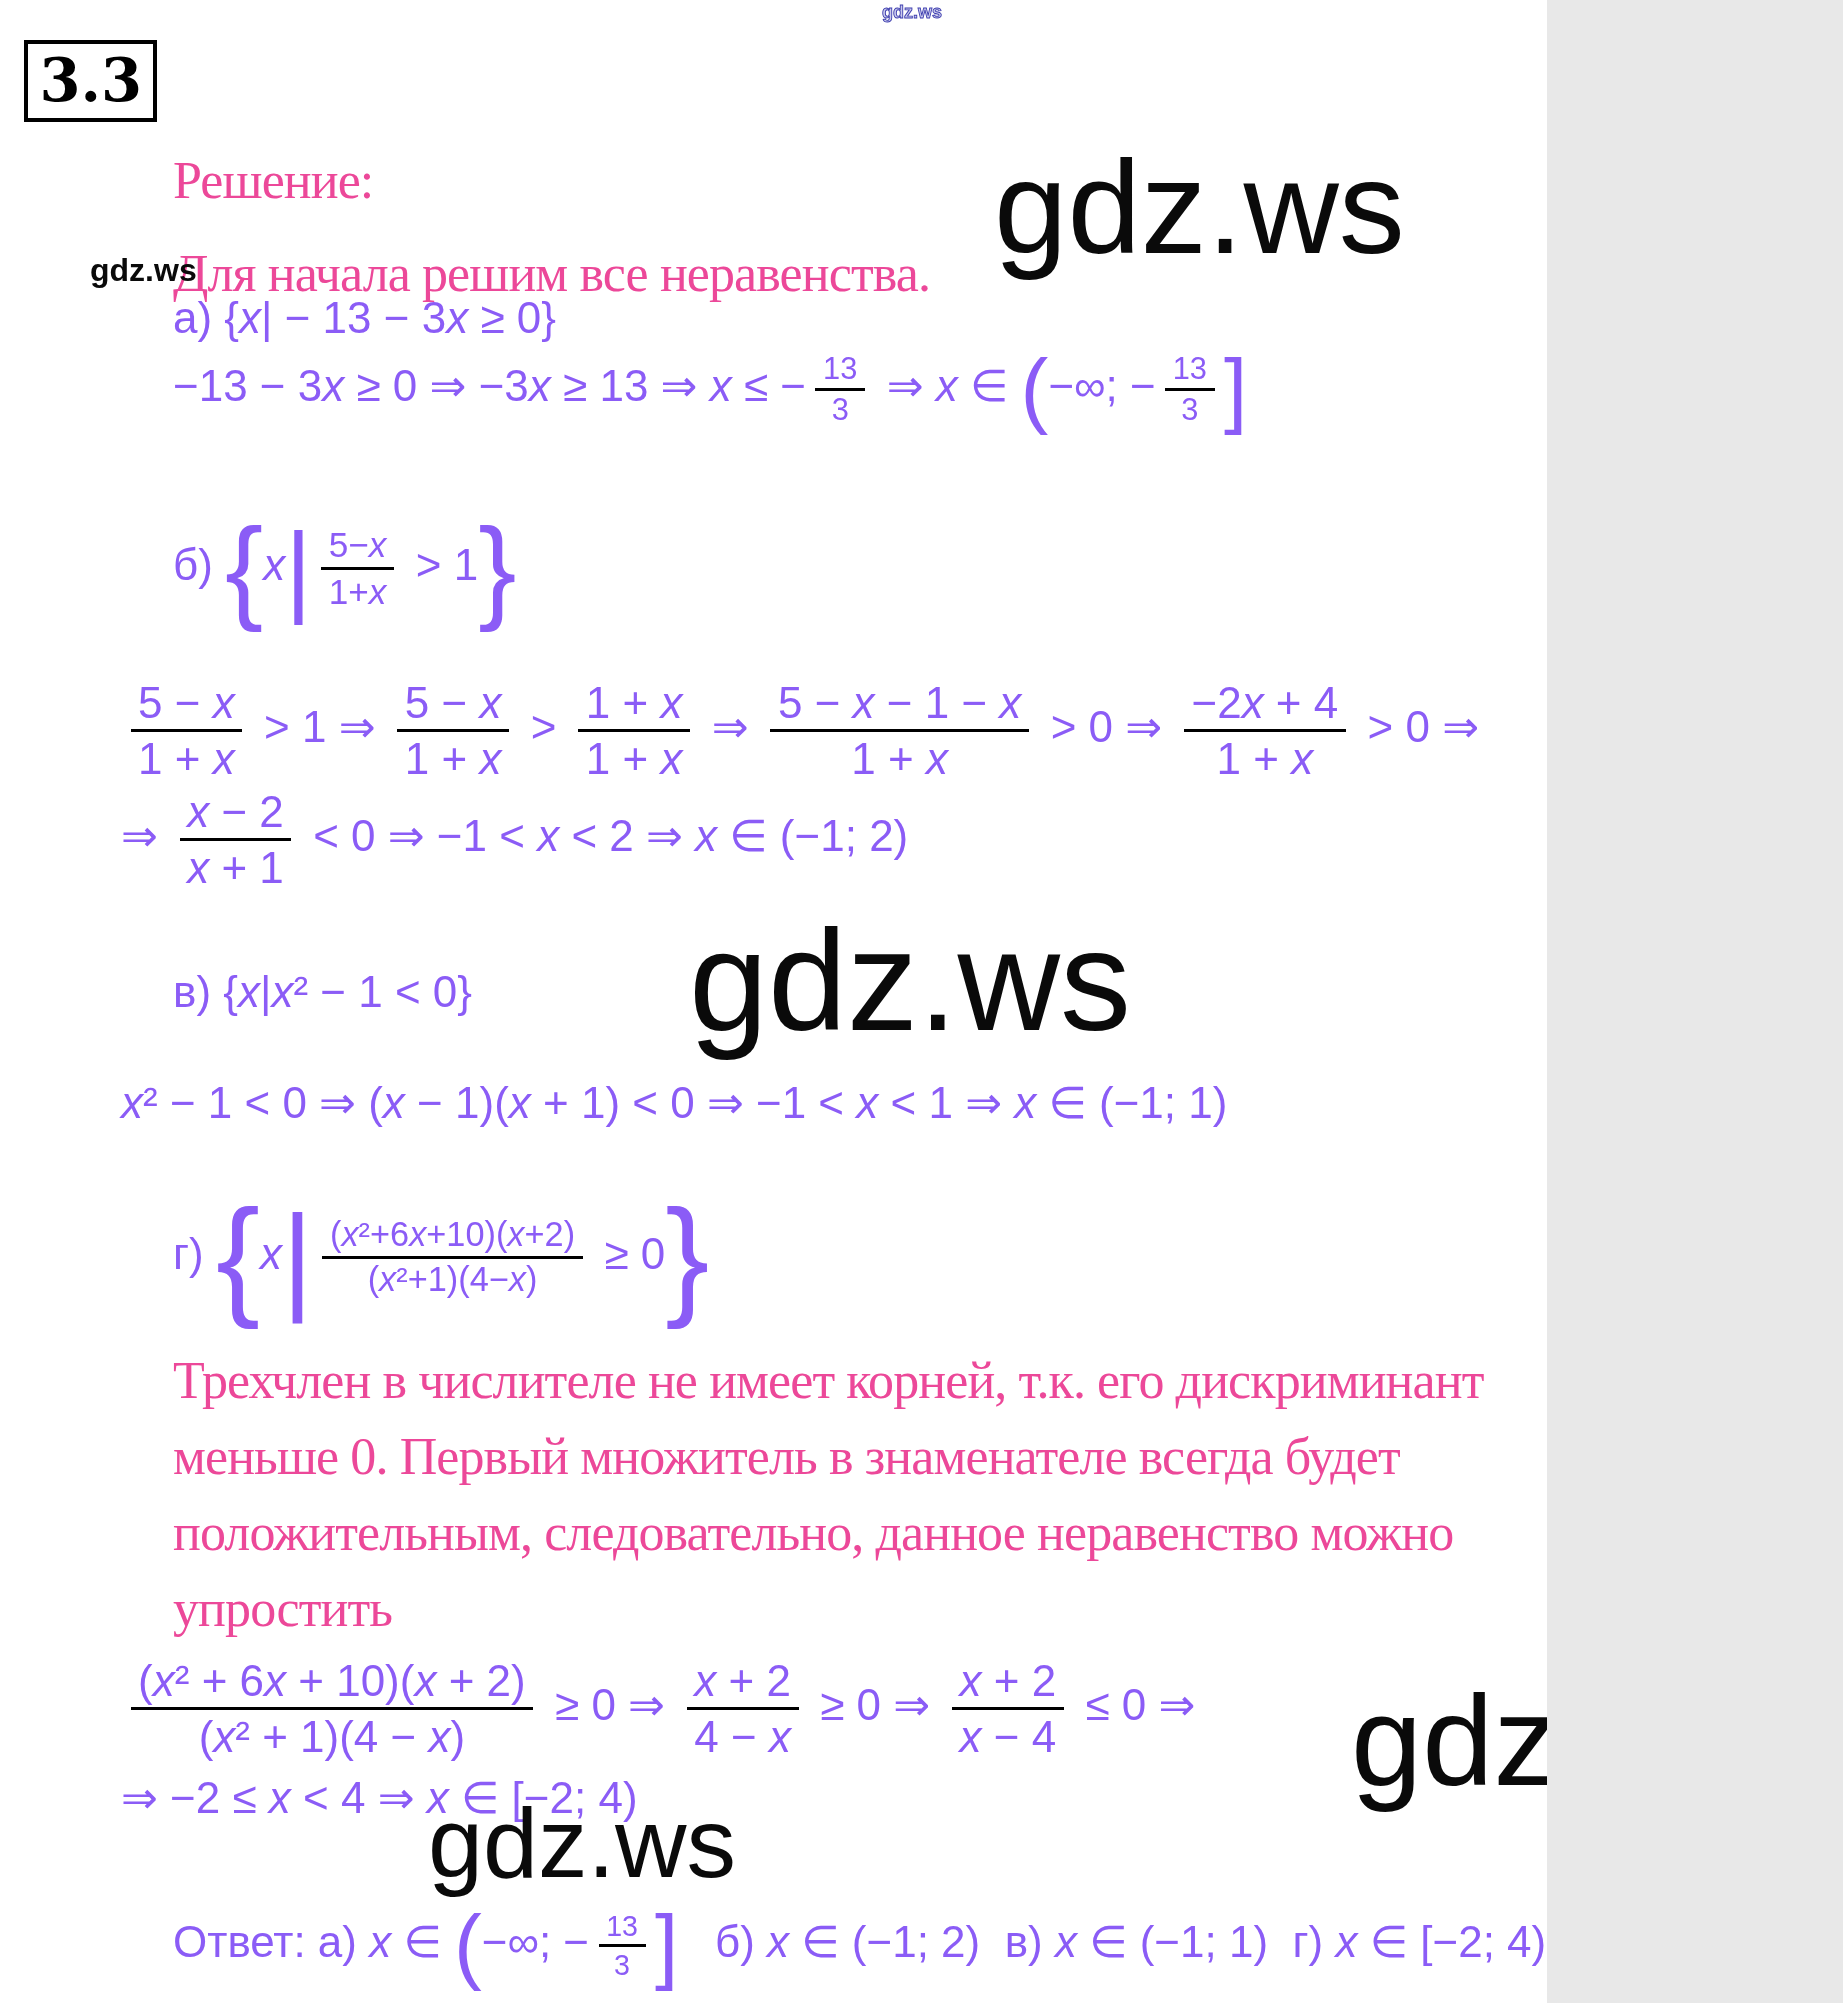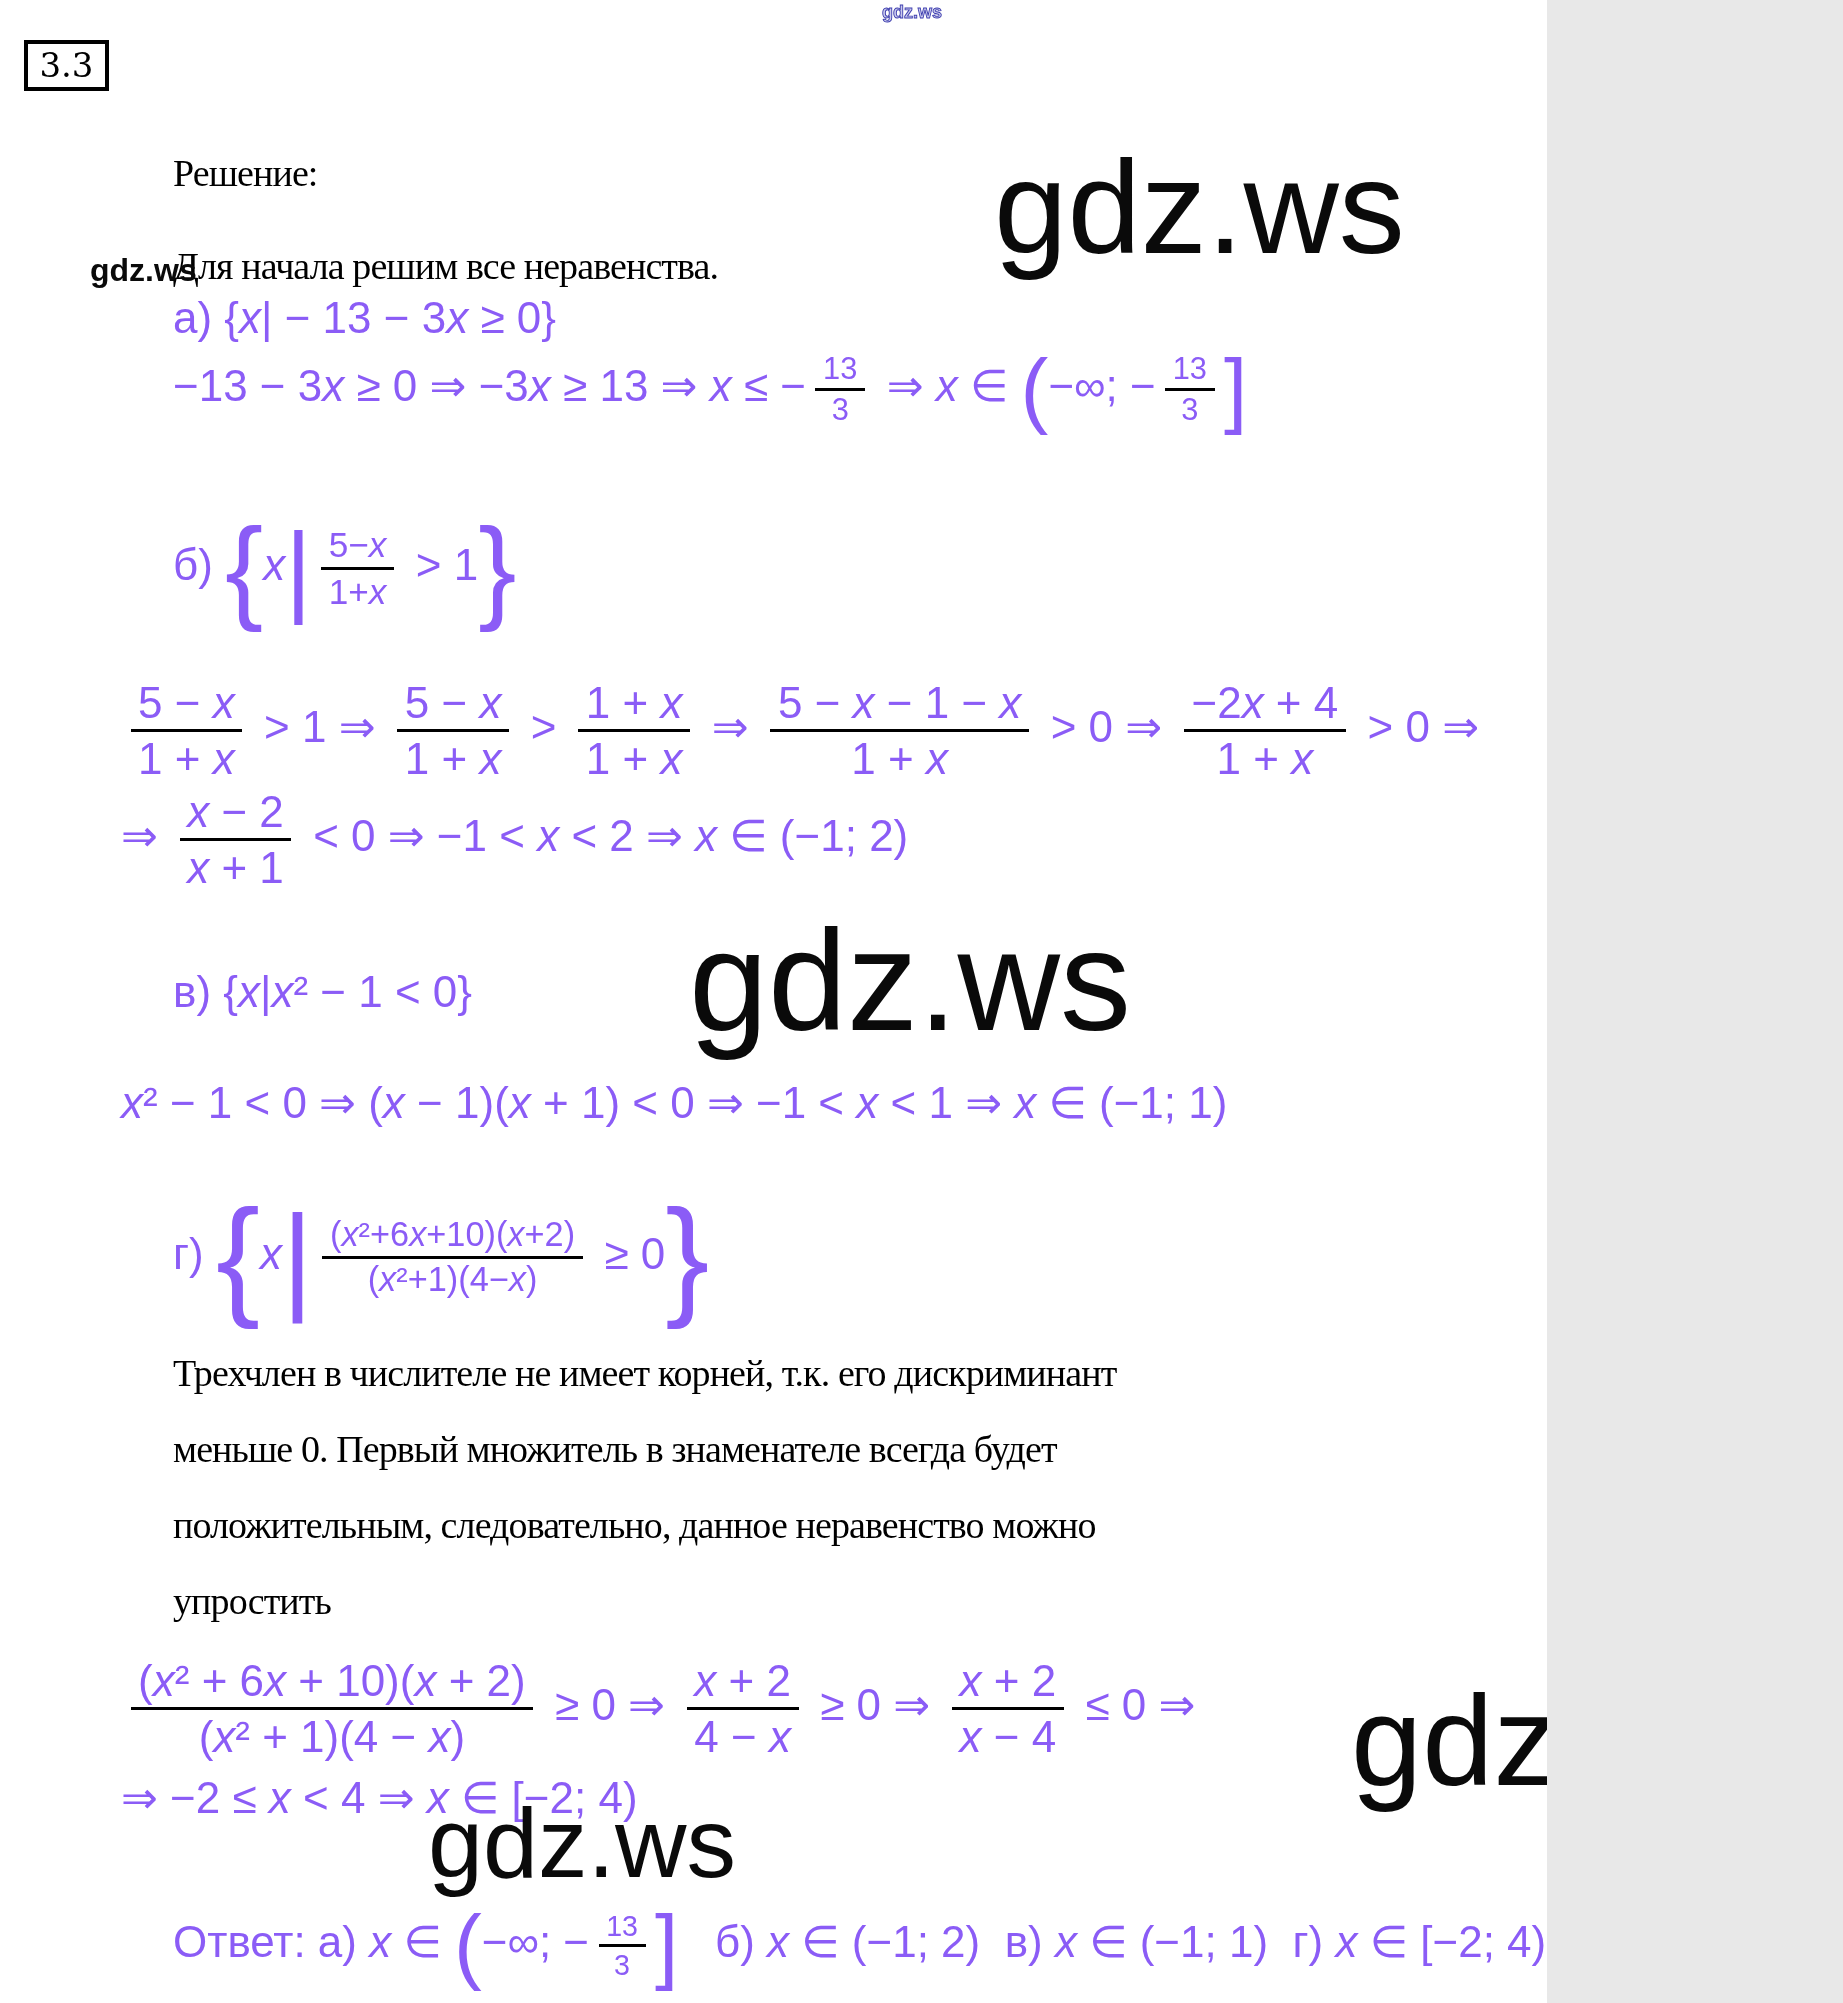--- a/index.html
+++ b/index.html
@@ -1,36 +1,36 @@
 <!DOCTYPE html>
 <html style="font-size:15px"><head>
 <meta charset="utf-8">
 <style>
   html,body{margin:0;padding:0;background:#e8e8e8;}
   #canvas{position:relative;width:1547px;height:2003px;background:#ffffff;color:#000;overflow:hidden;}
 
   
-  .tline{position:absolute;font-family:"Liberation Serif",serif;font-size:38px;
-         white-space:nowrap;letter-spacing:-0.9px;color:#000000;}
+  .tline{position:absolute;font-family:"Liberation Serif",serif;font-size:52px;
+         white-space:nowrap;letter-spacing:-0.9px;color:#ec4899;}
 
   
   .math{position:absolute;font-family:Liberation Sans, sans-serif;font-size:44px;
         white-space:nowrap;color:#8b5cf6;}
   .math .run{white-space:pre;}
   .vx{font-style:italic;}
   .frac{display:inline-block;vertical-align:middle;text-align:center;
         margin:0 9.5px;line-height:1.12;}
   .fnum,.fden{display:block;padding:1.9px 7.6px;}
   .fden{border-top:3.8px solid #000;}
   .bigd{display:inline-block;vertical-align:middle;line-height:1;}
 
   
   #badge{position:absolute;left:24px;top:40px;border:4.7px solid #000;
-         padding:0 11.4px;font-family:"DejaVu Serif",serif;font-weight:normal;
-         font-size:34px;line-height:1.25;}
+         padding:0 11.4px;font-family:"DejaVu Serif",serif;font-weight:bold;
+         font-size:59px;line-height:1.25;}
 
   
   .wm{position:absolute;font-family:"Liberation Sans",sans-serif;line-height:1;color:#0a0a0a;}
   #wm-top{left:882px;top:2.8px;font-size:18px;font-weight:bold;
           color:#c9c9ec;-webkit-text-stroke:0.9px #3c3cae;}
   #wm-left{left:90px;top:254px;font-size:32px;font-weight:bold;}
   #wm-big1{left:994px;top:142px;font-size:132px;}
   #wm-big2{left:689px;top:910px;font-size:142px;}
   #wm-big3{left:1351px;top:1677px;font-size:128px;}
   #wm-big4{left:428px;top:1793px;font-size:99px;}

